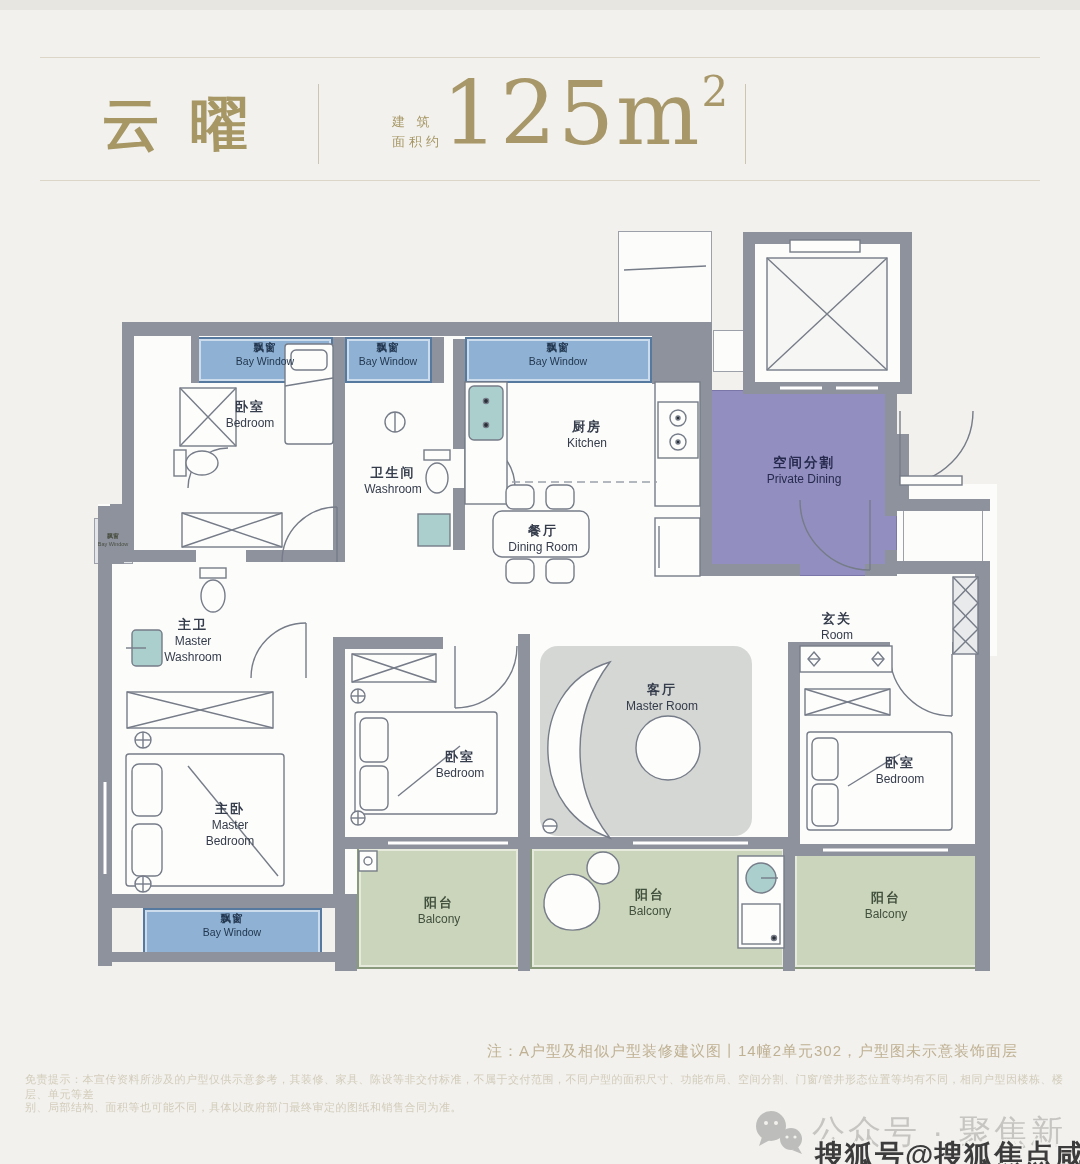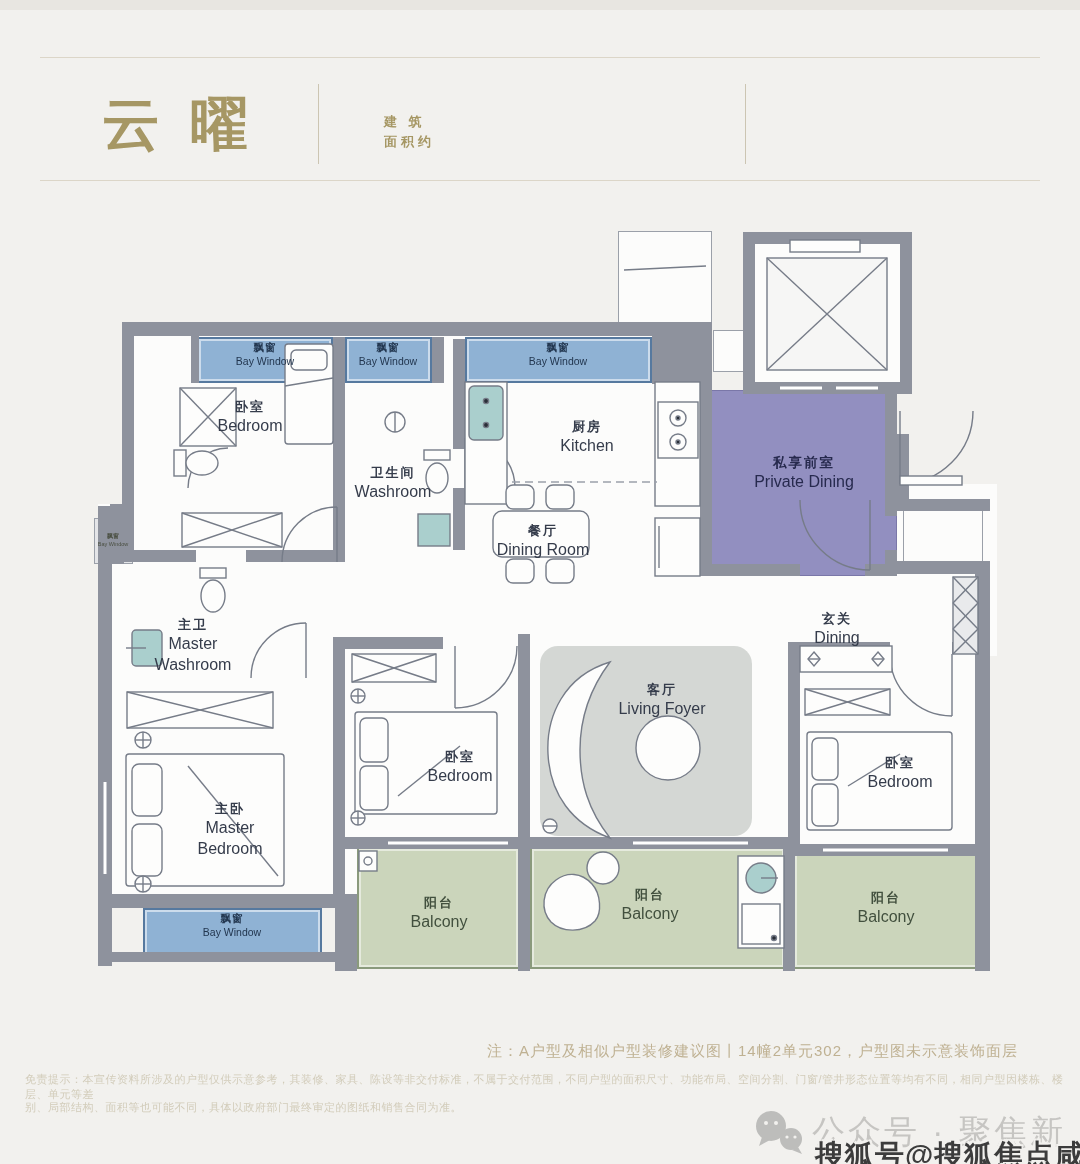--- a/index.html
+++ b/index.html
@@ -3,41 +3,41 @@
 <meta charset="utf-8">
 <style>
   html,body{margin:0;padding:0;background:#e8e6e1;font-family:"Liberation Sans",sans-serif;}
   .page{position:relative;width:1080px;height:1164px;margin:10px auto;background:#f2f1ee;overflow:hidden;}
   .abs{position:absolute;}
   .rule{position:absolute;left:40px;width:1000px;height:1px;background:#dcd6c8;}
   
   .title{position:absolute;left:102px;top:76px;font-family:"DejaVu Serif","Liberation Serif",serif;
          font-size:58px;font-weight:700;color:#a69764;letter-spacing:30px;}
   .vdiv{position:absolute;top:74px;width:1px;height:80px;background:#ccc5b2;}
-  .areaPrefix{position:absolute;left:384px;top:102px;color:#a69764;font-size:13px;line-height:20px;
-              letter-spacing:4px;text-align:justify;font-weight:bold;}
+  .areaPrefix{position:absolute;left:392px;top:102px;color:#a69764;font-size:13px;line-height:20px;
+              letter-spacing:4px;text-align:justify;}
   .areaValue{position:absolute;left:442px;top:52px;font-family:"DejaVu Serif","Liberation Serif",serif;
              font-size:88px;font-weight:400;color:#a89869;letter-spacing:2px;}
   .areaValue sup{font-size:42px;vertical-align:38px;letter-spacing:0;}
   .layoutTxt{position:absolute;left:806px;top:94px;font-size:30px;color:#95885e;letter-spacing:8px;}
   
   .plan{position:absolute;left:88px;top:216px;width:920px;height:755px;}
   .room{position:absolute;background:#fcfcfb;}
   .thin{position:absolute;background:#fcfcfb;border:1.5px solid #9ba0a9;box-sizing:border-box;}
   .wall{position:absolute;background:#8e929d;}
   .zone{position:absolute;box-sizing:border-box;}
   .bay{background:#8fb2d4;border:2px solid #56799f;box-shadow:inset 0 0 0 2px rgba(255,255,255,.55);}
   .atria{background:#928fc0;border:1px solid #7a77a8;}
   .green{background:#cbd5bb;border:2px solid #8a9a7c;box-shadow:inset 0 0 0 2px rgba(255,255,255,.5);}
   .grayBay{background:#e4e5e8;border:1.5px solid #9ba0a9;}
   .svgov{position:absolute;left:0;top:0;pointer-events:none;}
   
   .rlabel{position:absolute;transform:translateX(-50%);text-align:center;color:#353c4b;z-index:30;}
   .rlabel .cn{display:block;font-size:13px;font-weight:700;letter-spacing:2px;}
-  .rlabel .en{display:block;font-size:16px;line-height:1.3;white-space:pre-line;}
+  .rlabel .en{display:block;font-size:12px;line-height:1.3;white-space:pre-line;}
   .bayl .cn{font-size:10.5px;letter-spacing:1px;color:#22364f;}
   .bayl .en{font-size:10.5px;color:#22364f;}
   .tinyl .cn{font-size:6px;letter-spacing:0;color:#4a4f42;font-weight:600;}
   .tinyl .en{font-size:5.5px;color:#4a4f42;}
   .greenl .cn{color:#42503e;}
   .greenl .en{color:#42503e;}
   .atrial .cn{color:#272a4e;font-size:13.5px;}
   .atrial .en{color:#272a4e;}
   
   .note{position:absolute;right:62px;top:1032px;font-size:15px;color:#bfb192;letter-spacing:1px;}
@@ -52,20 +52,21 @@
 
 <div class="page">
 
   <div class="rule" style="top:47px"></div>
   <div class="title">云曜</div>
   <div class="vdiv" style="left:318px"></div>
   <div class="areaPrefix">
     <span>建 筑</span><br>
     <span>面积约</span>
   </div>
+  <div class="areaValue"><span>125m</span><sup>2</sup></div>
   <div class="vdiv" style="left:745px"></div>
   <div class="rule" style="top:170px"></div>
 
   <div class="plan">
 
     <div class="room" style="left:34px;top:96px;width:590px;height:234px"></div>
     <div class="room" style="left:10px;top:278px;width:802px;height:402px"></div>
     <div class="room" style="left:700px;top:413px;width:202px;height:217px"></div>
     <div class="room" style="left:809px;top:258px;width:100px;height:172px"></div>
     <div class="room" style="left:655px;top:6px;width:169px;height:162px"></div>
@@ -327,44 +328,44 @@
       </div>
     <div class="rlabel" style="left:499px;top:192px">
       <span class="cn">厨房</span>
       <span class="en">Kitchen</span>
       </div>
     <div class="rlabel" style="left:455px;top:296px">
       <span class="cn">餐厅</span>
       <span class="en">Dining Room</span>
       </div>
     <div class="rlabel atrial" style="left:716px;top:228px">
-      <span class="cn">私享前室</span>
+      <span class="cn">空间分割</span>
       <span class="en">Private Dining</span>
       </div>
     <div class="rlabel" style="left:749px;top:384px">
       <span class="cn">玄关</span>
-      <span class="en">Dining</span>
+      <span class="en">Room</span>
       </div>
     <div class="rlabel" style="left:105px;top:390px">
       <span class="cn">主卫</span>
       <span class="en">Master
 Washroom</span>
       </div>
     <div class="rlabel" style="left:142px;top:574px">
       <span class="cn">主卧</span>
       <span class="en">Master
 Bedroom</span>
       </div>
     <div class="rlabel" style="left:372px;top:522px">
       <span class="cn">卧室</span>
       <span class="en">Bedroom</span>
       </div>
     <div class="rlabel" style="left:574px;top:455px">
       <span class="cn">客厅</span>
-      <span class="en">Living Foyer</span>
+      <span class="en">Master Room</span>
       </div>
     <div class="rlabel" style="left:812px;top:528px">
       <span class="cn">卧室</span>
       <span class="en">Bedroom</span>
       </div>
     <div class="rlabel greenl" style="left:351px;top:668px">
       <span class="cn">阳台</span>
       <span class="en">Balcony</span>
       </div>
     <div class="rlabel greenl" style="left:562px;top:660px">

